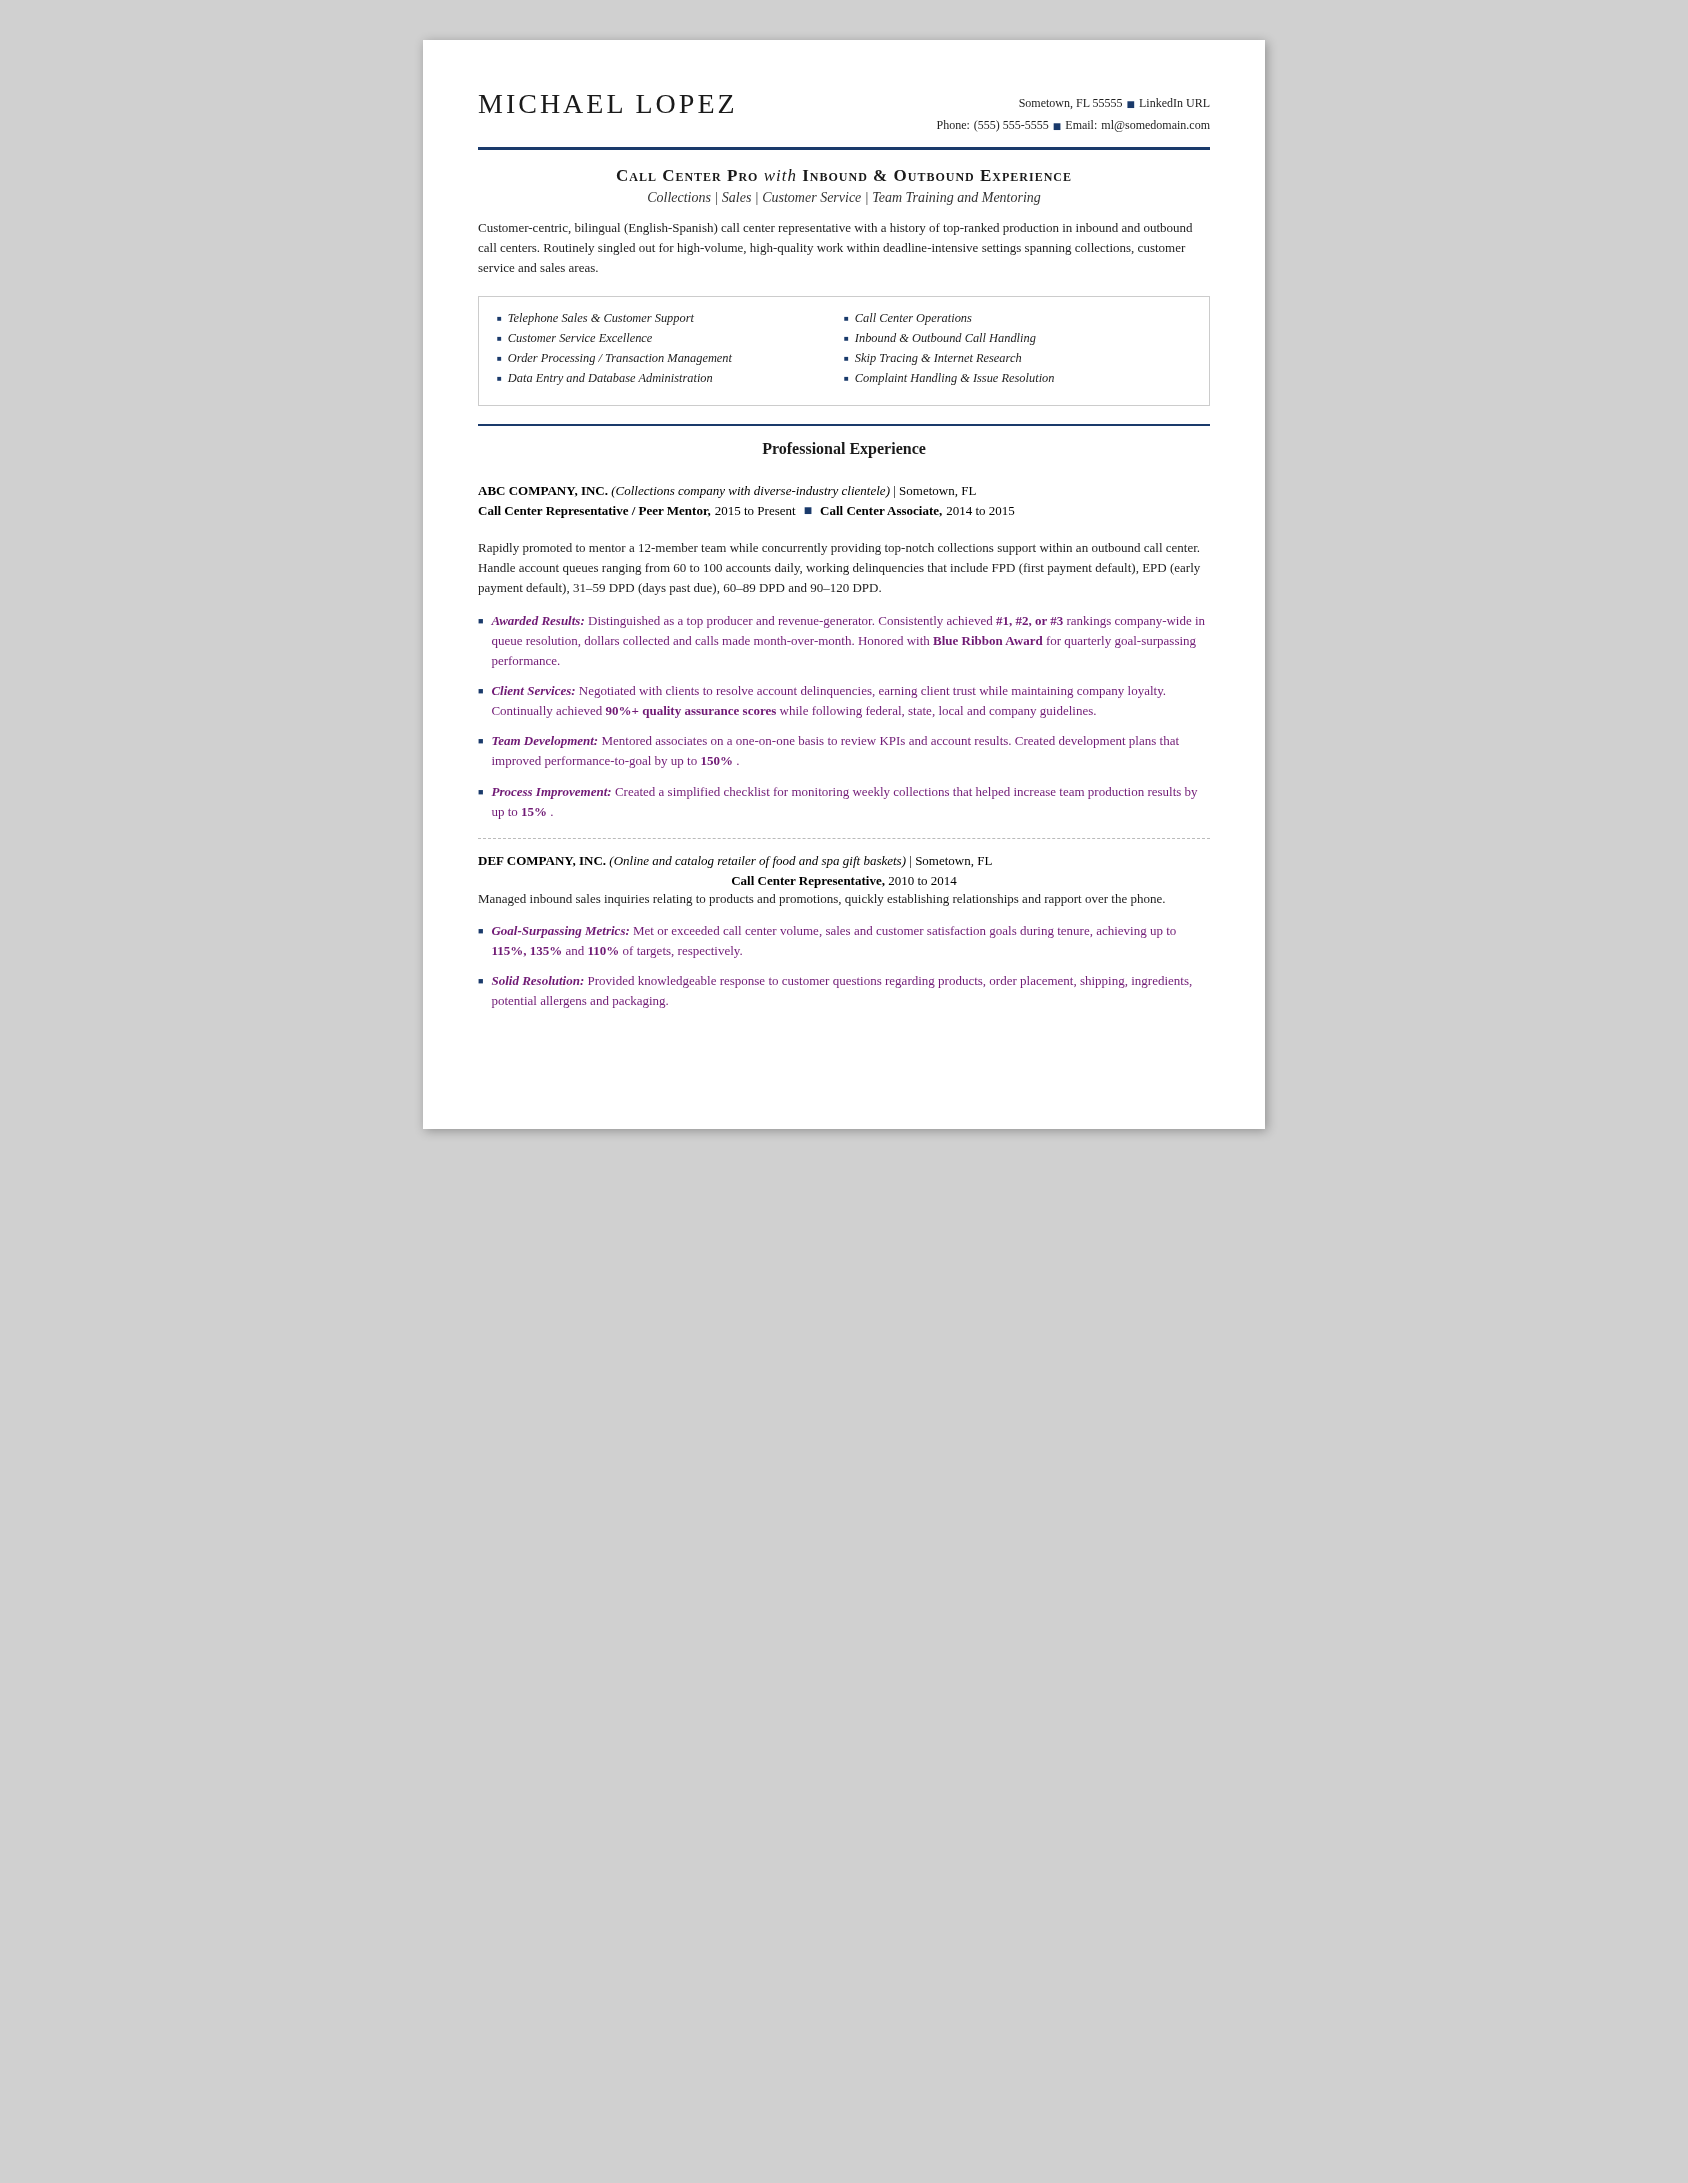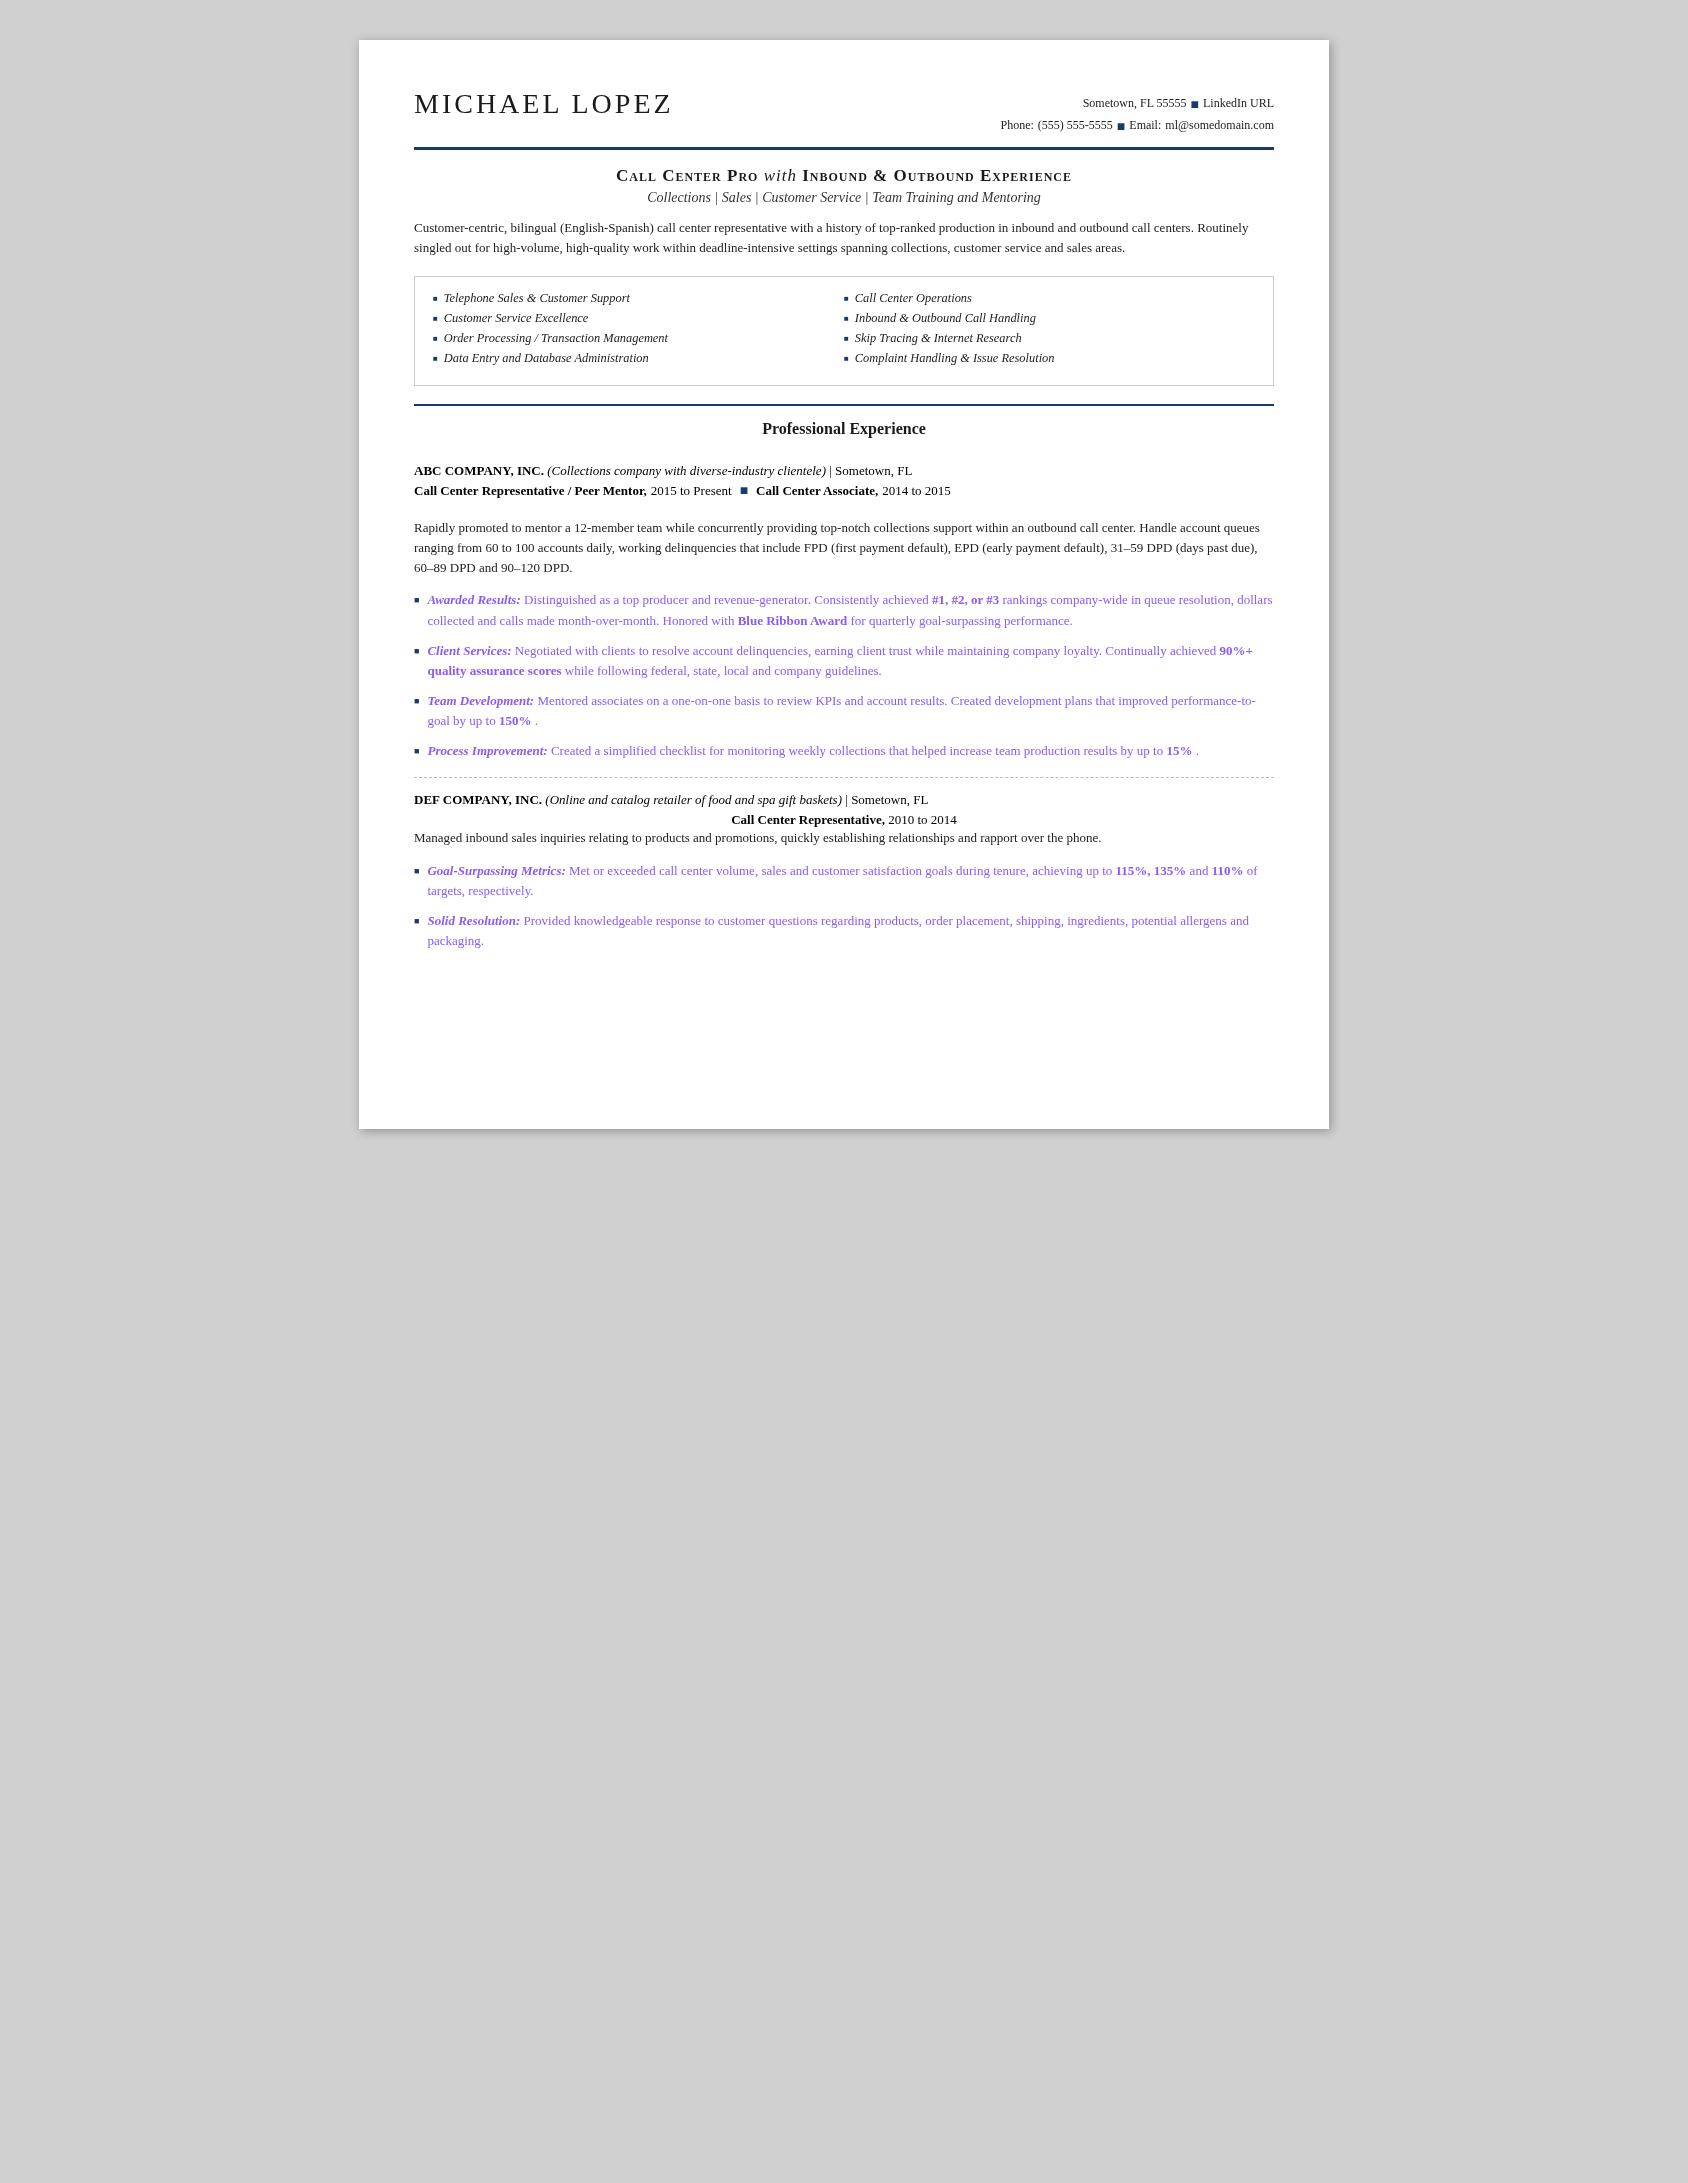--- a/index.html
+++ b/index.html
@@ -6,21 +6,21 @@
     body {
       background: #d0d0d0;
       display: flex;
       justify-content: center;
       align-items: flex-start;
       padding: 40px 20px;
       font-family: Georgia, 'Times New Roman', serif;
     }
     .resume-page {
       background: #ffffff;
-      width: 970px;
+      width: 842px;
       min-height: 1089px;
       padding: 48px 55px 55px 55px;
       box-shadow: 2px 2px 10px rgba(0,0,0,0.3);
     }
     
     .header-section {
       display: flex;
       align-items: flex-start;
       justify-content: space-between;
       margin-bottom: 4px;
@@ -166,21 +166,21 @@
       margin-bottom: 12px;
     }
     
     .bullet-items {
       list-style: none;
       margin: 8px 0 12px 0;
     }
     .bullet-items li {
       font-size: 13px;
       line-height: 1.55;
-      color: #8b5cf6;
+      color: #701a75;
       display: flex;
       align-items: flex-start;
       gap: 8px;
       margin-bottom: 10px;
     }
     .bullet-items li::before {
       content: '■';
       color: #1a3a6b;
       font-size: 9px;
       margin-top: 4px;

